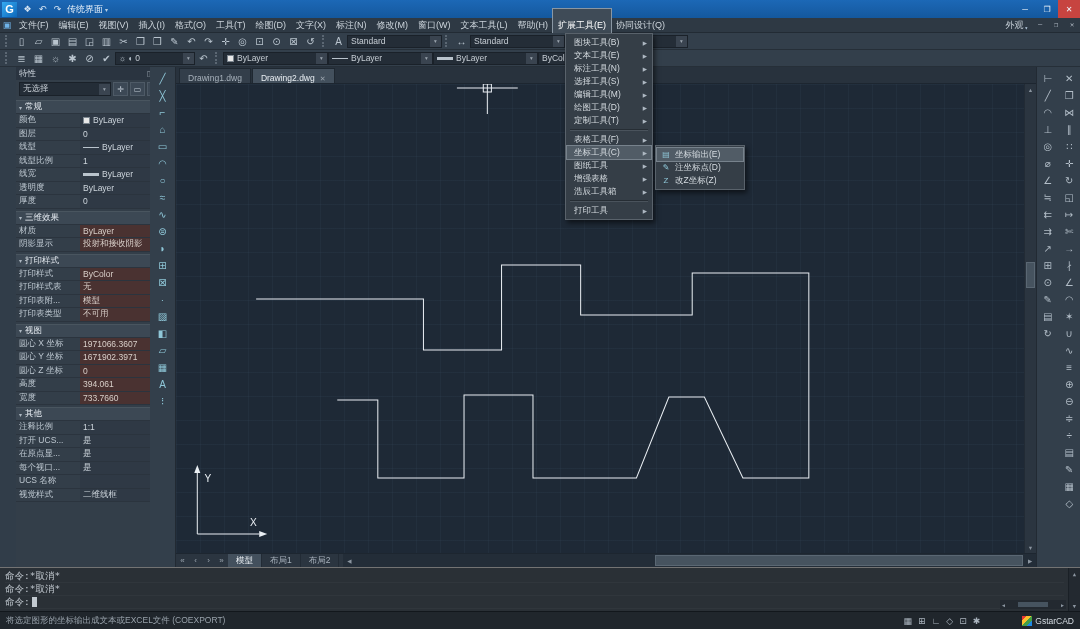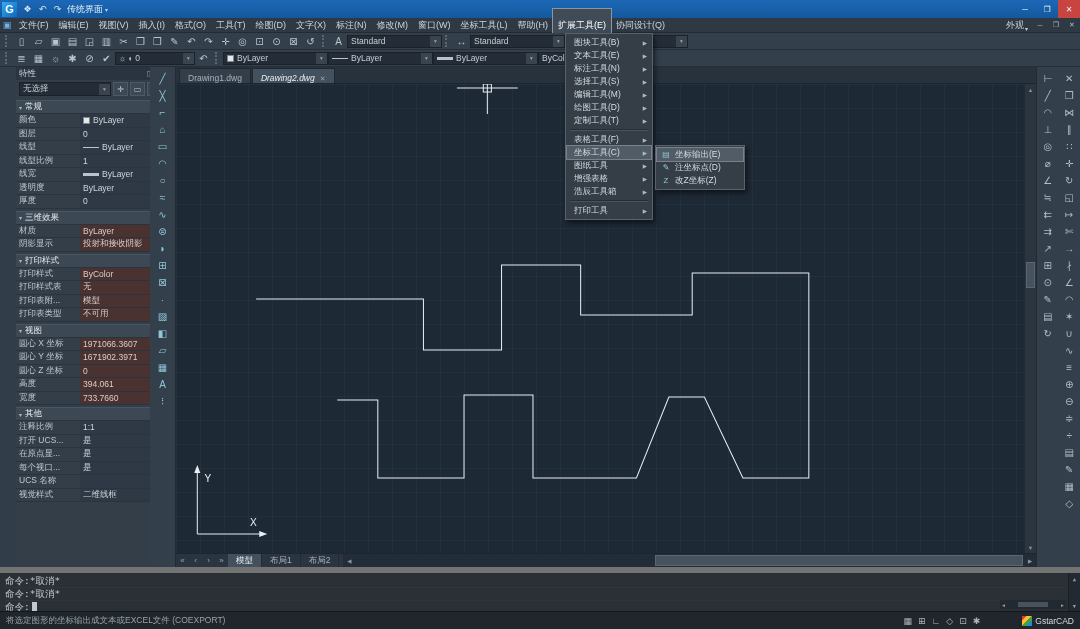--- a/index.html
+++ b/index.html
@@ -25,21 +25,21 @@
   .win-btn { width:22px; height:100%; display:flex; align-items:center; justify-content:center;
     color:#eef4fa; font-size:8px; }
   .win-btn.close { background:#c74440; }
   
   .menubar { position:absolute; top:18px; left:0; right:0; height:15px;
     background:#2e3944; display:flex; align-items:center; border-bottom:1px solid #222b34; }
   .doc-icon { width:14px; text-align:center; color:#6fb3e8; font-size:9px; }
   #menu-items { display:flex; height:100%; align-items:center; }
   .menu-item { padding:10px 5px; color:#ccd4db; white-space:nowrap; }
   .menu-item.active { background:#3f4b57; outline:1px solid #8a97a3; color:#fff; }
-  .menubar-right { margin-left:auto; display:flex; align-items:flex-end; height:100%; }
+  .menubar-right { margin-left:auto; display:flex; align-items:flex-end; height:100%;font-family:Liberation Mono, monospace; }
   .appearance-label { color:#c4cdd5; margin-right:1px; }
   .doc-win-btn { width:16px; height:100%; display:flex; align-items:center; justify-content:center;
     color:#aeb8c2; font-size:7px; }
   
   .toolbar { position:absolute; left:0; right:0; height:17px; background:#333f4b;
     border-bottom:1px solid #262f38; display:flex; align-items:center; padding:0 2px; }
   .toolbar.row1 { top:33px; } .toolbar.row2 { top:50px; }
   .t-icon { width:17px; height:15px; display:flex; align-items:center; justify-content:center;
     font-size:10px; color:#b9c4ce; flex:none; }
   .grip { width:5px; height:12px; border-left:2px dotted #5b6773; margin:0 3px; flex:none; }
@@ -78,21 +78,21 @@
     background:#333f4b; border-right:1px solid #222a33; display:flex; flex-direction:column;
     align-items:center; padding-top:3px; gap:1px; overflow:hidden; }
   .strip-icon { width:18px; height:16px; display:flex; align-items:center; justify-content:center;
     font-size:10px; color:#8fc7d8; flex:none; }
   
   .canvas-wrap { position:absolute; left:176px; right:44px; top:0; height:100%; }
   .doc-tabs { height:17px; background:#28323d; display:flex; align-items:flex-end;
     padding-left:3px; gap:1px; border-bottom:1px solid #1d2630; }
   .doc-tab { height:15px; padding:0 8px; background:#333e4a; color:#a7b1bb; font-size:8.5px;
     display:flex; align-items:flex-end; gap:5px; border:1px solid #1f2831; border-bottom:none; }
-  .doc-tab.active { background:#43505d; color:#e8edf2;font-style:italic; }
+  .doc-tab.active { background:#43505d; color:#e8edf2; }
   .tab-close { font-size:7px; color:#9aa4ae; }
   .canvas { position:absolute; top:17px; left:0; right:0; bottom:14px; background-color:#1e2936;
     background-image:
       linear-gradient(rgba(110,140,175,.06) 1px, transparent 1px),
       linear-gradient(90deg, rgba(110,140,175,.06) 1px, transparent 1px);
     background-size:24px 24px; overflow:hidden; }
   .canvas svg { position:absolute; inset:0; width:100%; height:100%; }
   .v-scroll { position:absolute; right:0; top:0; bottom:0; width:12px; background:#2b3540;
     border-left:1px solid #222b35; }
   .v-arr { height:11px; display:flex; align-items:center; justify-content:center;
@@ -114,21 +114,21 @@
   .h-arr.left { left:0; } .h-arr.right { right:0; }
   .h-thumb { position:absolute; left:45%; right:13px; top:1px; bottom:1px; background:#46535f; border:1px solid #5a6773; }
   
   .right-strips { position:absolute; right:0; top:0; width:44px; height:100%;
     background:#333f4b; border-left:1px solid #222a33; display:flex; }
   .strip-col { width:22px; display:flex; flex-direction:column; align-items:center;
     padding-top:3px; gap:1px; overflow:hidden; }
   .strip-col .strip-icon { color:#b3bec8; }
   
   .cmd { position:absolute; top:567px; left:0; right:0; height:44px; background:#2a3036;
-    border-top:6px solid #737373; font-family:"DejaVu Sans Mono","Liberation Mono",monospace;
+    border-top:1px solid #737373; font-family:"DejaVu Sans Mono","Liberation Mono",monospace;
     font-size:9.5px; color:#c2c9d0; }
   .cmd-lines { position:absolute; left:5px; top:2px; right:16px; }
   .cmd-line { height:13px; display:flex; align-items:center; border-bottom:1px solid rgba(255,255,255,.03); }
   .cmd-caret { width:5px; height:10px; background:#c2c9d0; margin-left:2px; }
   .cmd-vscroll { position:absolute; right:0; top:0; bottom:0; width:12px; background:#232930; border-left:1px solid #1a2026; }
   .cmd-hscroll { position:absolute; right:14px; bottom:2px; width:66px; height:9px; background:#232930;
     display:flex; align-items:center; justify-content:space-between; padding:0 2px; font-size:5px; color:#8b95a0; }
   .cmd-hthumb { width:30px; height:5px; background:#46535f; }
   
   .statusbar { position:absolute; bottom:0; left:0; right:0; height:18px; background:#20262c;
@@ -179,21 +179,21 @@
         <span class="menu-item">编辑(E)</span>
         <span class="menu-item">视图(V)</span>
         <span class="menu-item">插入(I)</span>
         <span class="menu-item">格式(O)</span>
         <span class="menu-item">工具(T)</span>
         <span class="menu-item">绘图(D)</span>
         <span class="menu-item">文字(X)</span>
         <span class="menu-item">标注(N)</span>
         <span class="menu-item">修改(M)</span>
         <span class="menu-item">窗口(W)</span>
-        <span class="menu-item">坐标工具(L)</span>
+        <span class="menu-item">文本工具(L)</span>
         <span class="menu-item">帮助(H)</span>
         <span class="menu-item active">扩展工具(E)</span>
         <span class="menu-item">协同设计(Q)</span>
       </div>
     <div class="menubar-right">
       <span class="appearance-label">外观</span>
       <span class="ws-caret">▾</span>
       <span id="menu-controls" style="display:flex;height:100%;">
           <span class="doc-win-btn">─</span>
           <span class="doc-win-btn">❐</span>

